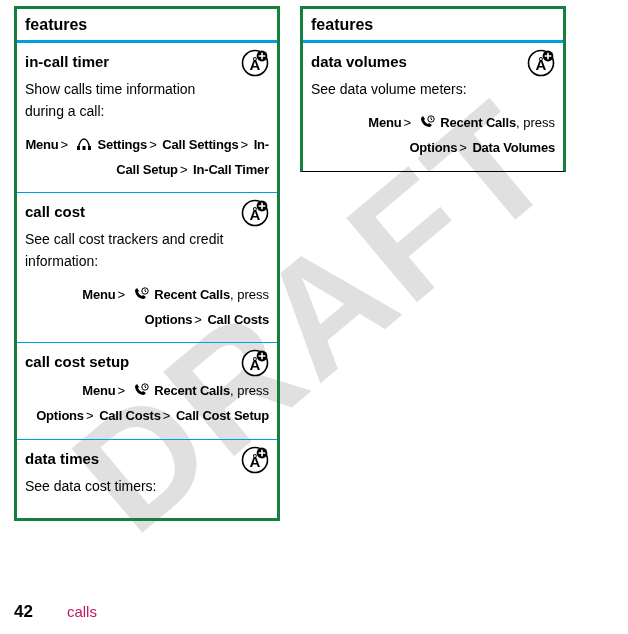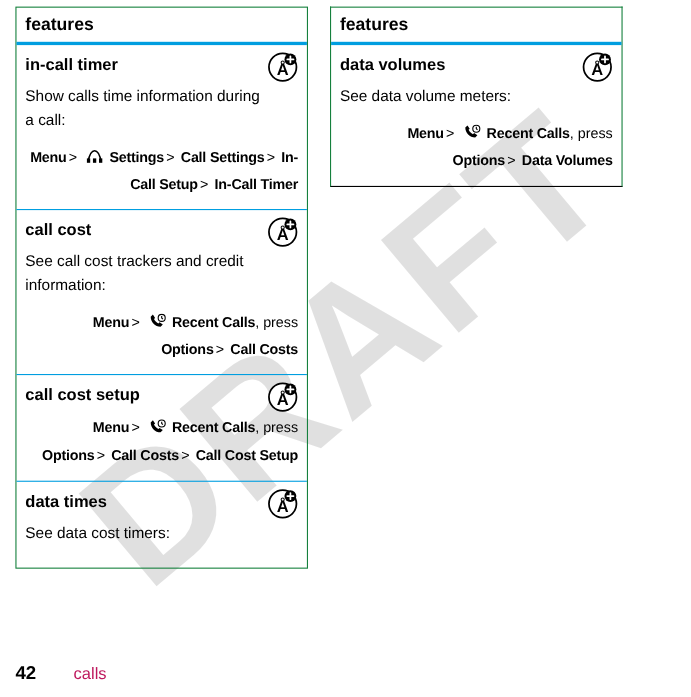--- a/index.html
+++ b/index.html
@@ -27,21 +27,21 @@
   }
   .content {
     position: relative;
     z-index: 1;
     display: flex;
     gap: 20px;
     padding: 6px 14px 0 14px;
   }
   .col {
     width: 266px;
-    border: 1px solid #15803d;
+    border: 3px solid #15803d;
     background: transparent;
   }
   .col.right { border-bottom: 1px solid #000; }
   .header {
     font-weight: bold;
     font-size: 16px;
     padding: 6px 8px;
     border-bottom: 3px solid #009ee0;
     line-height: 1.2;
   }

